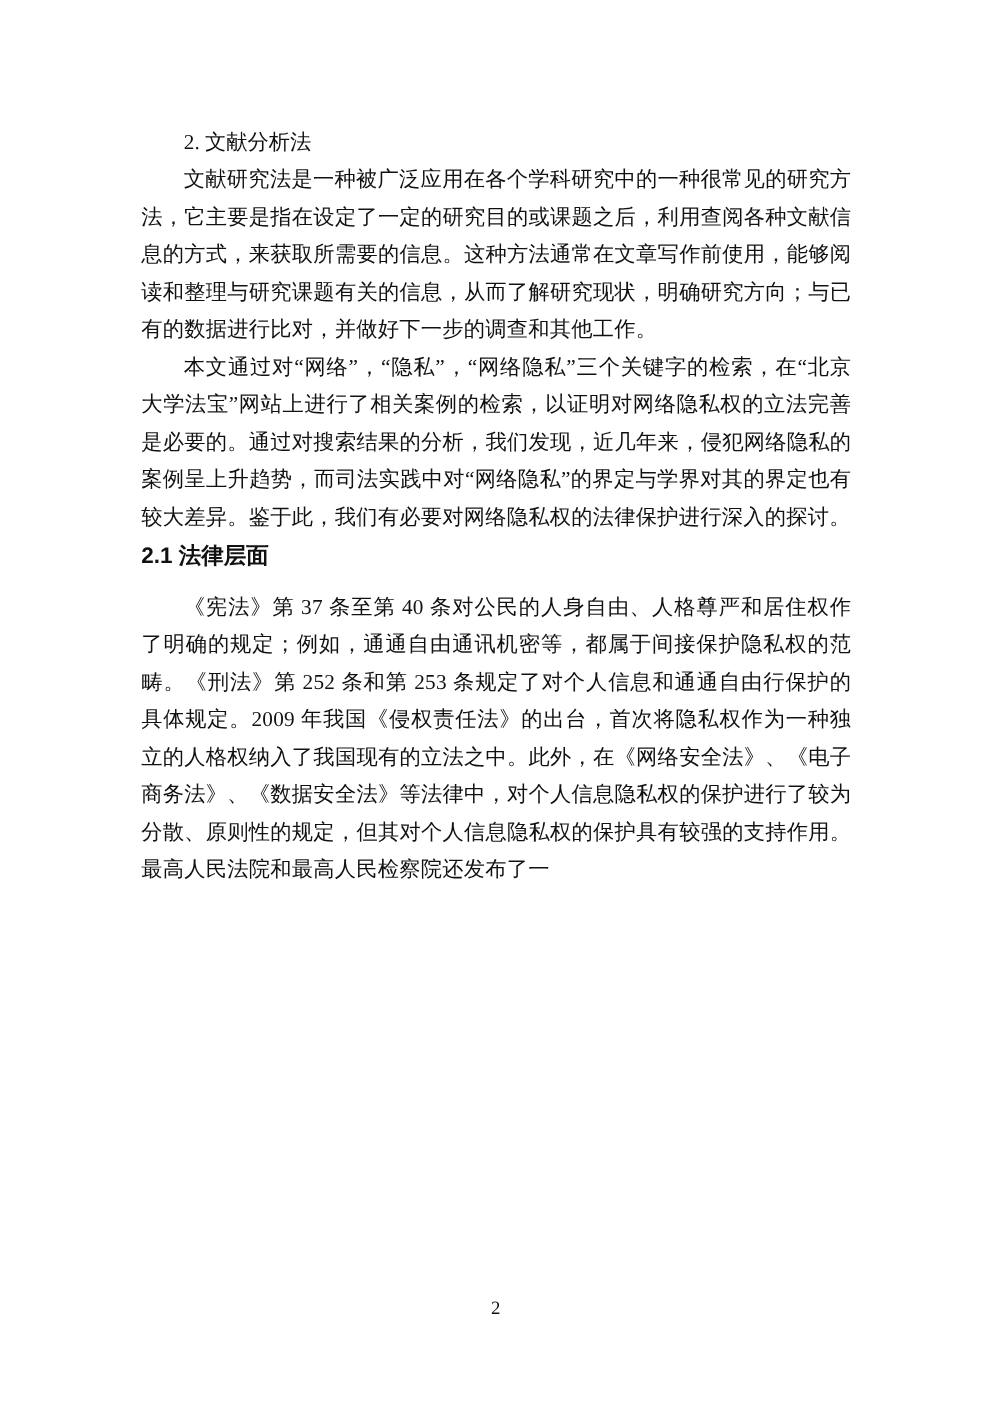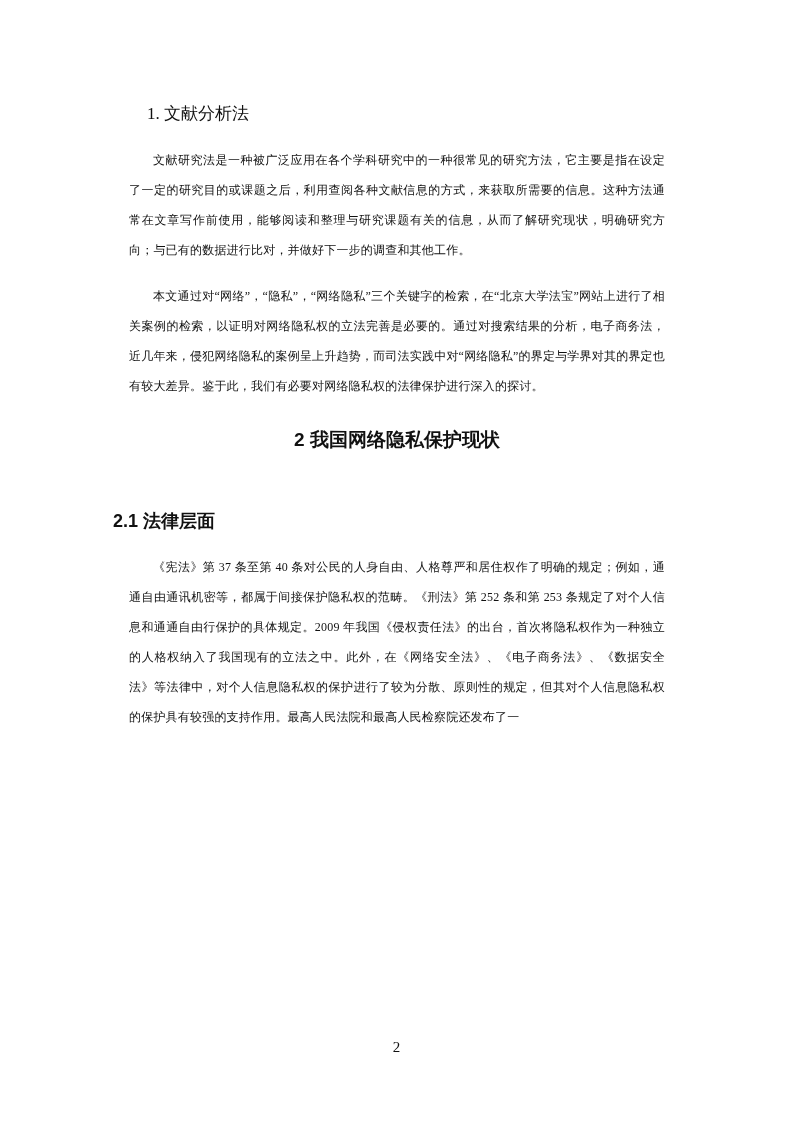--- a/index.html
+++ b/index.html
@@ -16,22 +16,22 @@
     font-family: "Liberation Serif", "DejaVu Serif", serif;
     color: #111111;
   }
   .content {
     position: absolute;
     left: 113px;
     top: 99px;
     width: 568px;
   }
   .para {
-    margin: 16px;
-    font-size: 12px;
+    margin: 0;
+    font-size: 17px;
     line-height: 30px;
     text-align: justify;
     text-indent: 2em;
     letter-spacing: 0.2px;
   }
   .method-title {
     margin: 0;
     font-size: 17px;
     line-height: 30px;
     text-indent: 2em;
@@ -63,21 +63,20 @@
     font-size: 15px;
     line-height: 18px;
     color: #111111;
   }
 </style>
 </head>
 <body>
 
 <div class="page">
   <div class="content">
-    <p class="method-title">1. 文献分析法</p>
+    <p class="method-title">2. 文献分析法</p>
     <p class="para">文献研究法是一种被广泛应用在各个学科研究中的一种很常见的研究方法，它主要是指在设定了一定的研究目的或课题之后，利用查阅各种文献信息的方式，来获取所需要的信息。这种方法通常在文章写作前使用，能够阅读和整理与研究课题有关的信息，从而了解研究现状，明确研究方向；与已有的数据进行比对，并做好下一步的调查和其他工作。</p>
-    <p class="para">本文通过对“网络”，“隐私”，“网络隐私”三个关键字的检索，在“北京大学法宝”网站上进行了相关案例的检索，以证明对网络隐私权的立法完善是必要的。通过对搜索结果的分析，电子商务法，近几年来，侵犯网络隐私的案例呈上升趋势，而司法实践中对“网络隐私”的界定与学界对其的界定也有较大差异。鉴于此，我们有必要对网络隐私权的法律保护进行深入的探讨。</p>
-    <h1 class="chapter-heading">2 我国网络隐私保护现状</h1>
+    <p class="para">本文通过对“网络”，“隐私”，“网络隐私”三个关键字的检索，在“北京大学法宝”网站上进行了相关案例的检索，以证明对网络隐私权的立法完善是必要的。通过对搜索结果的分析，我们发现，近几年来，侵犯网络隐私的案例呈上升趋势，而司法实践中对“网络隐私”的界定与学界对其的界定也有较大差异。鉴于此，我们有必要对网络隐私权的法律保护进行深入的探讨。</p>
     <h2 class="section-heading">2.1 法律层面</h2>
     <p class="para">《宪法》第 37 条至第 40 条对公民的人身自由、人格尊严和居住权作了明确的规定；例如，通通自由通讯机密等，都属于间接保护隐私权的范畴。《刑法》第 252 条和第 253 条规定了对个人信息和通通自由行保护的具体规定。2009 年我国《侵权责任法》的出台，首次将隐私权作为一种独立的人格权纳入了我国现有的立法之中。此外，在《网络安全法》、《电子商务法》、《数据安全法》等法律中，对个人信息隐私权的保护进行了较为分散、原则性的规定，但其对个人信息隐私权的保护具有较强的支持作用。最高人民法院和最高人民检察院还发布了一</p>
   </div>
   <div class="page-number">2</div>
 </div>
 
 </body></html>

